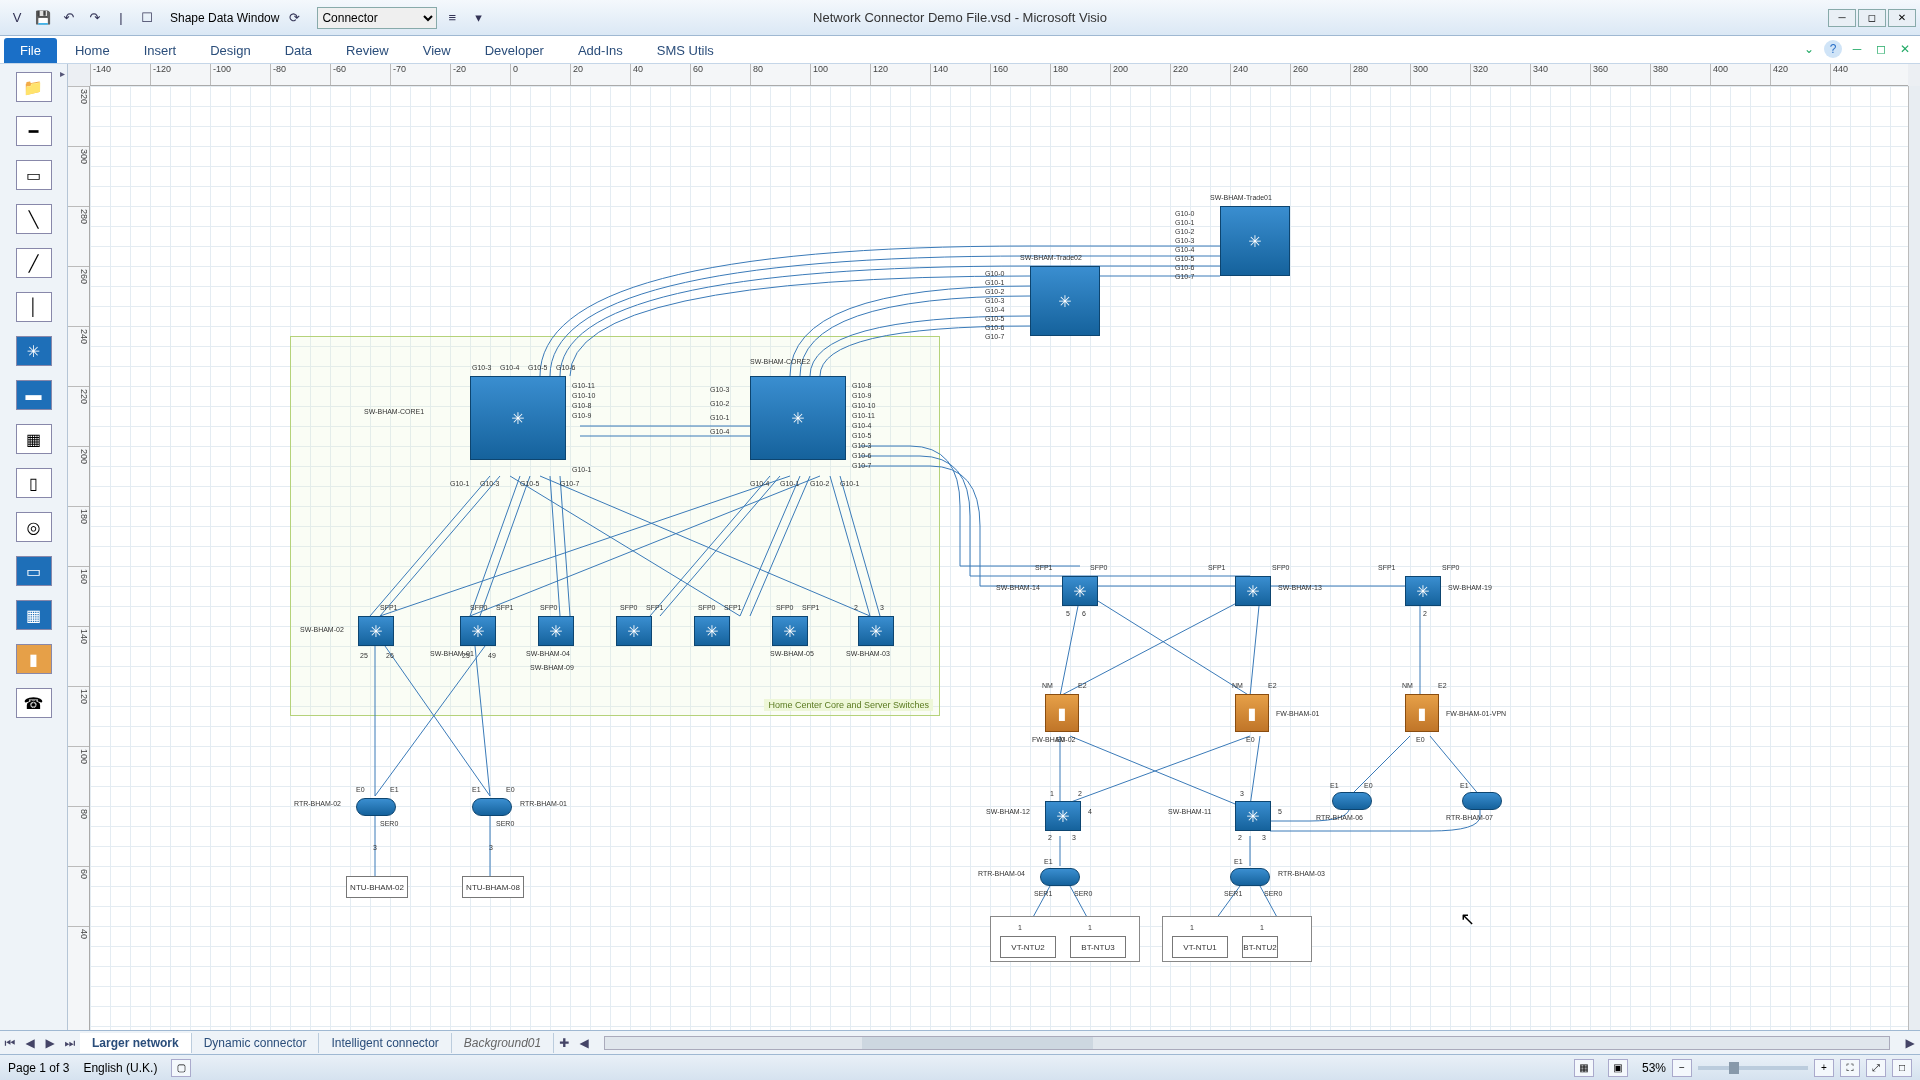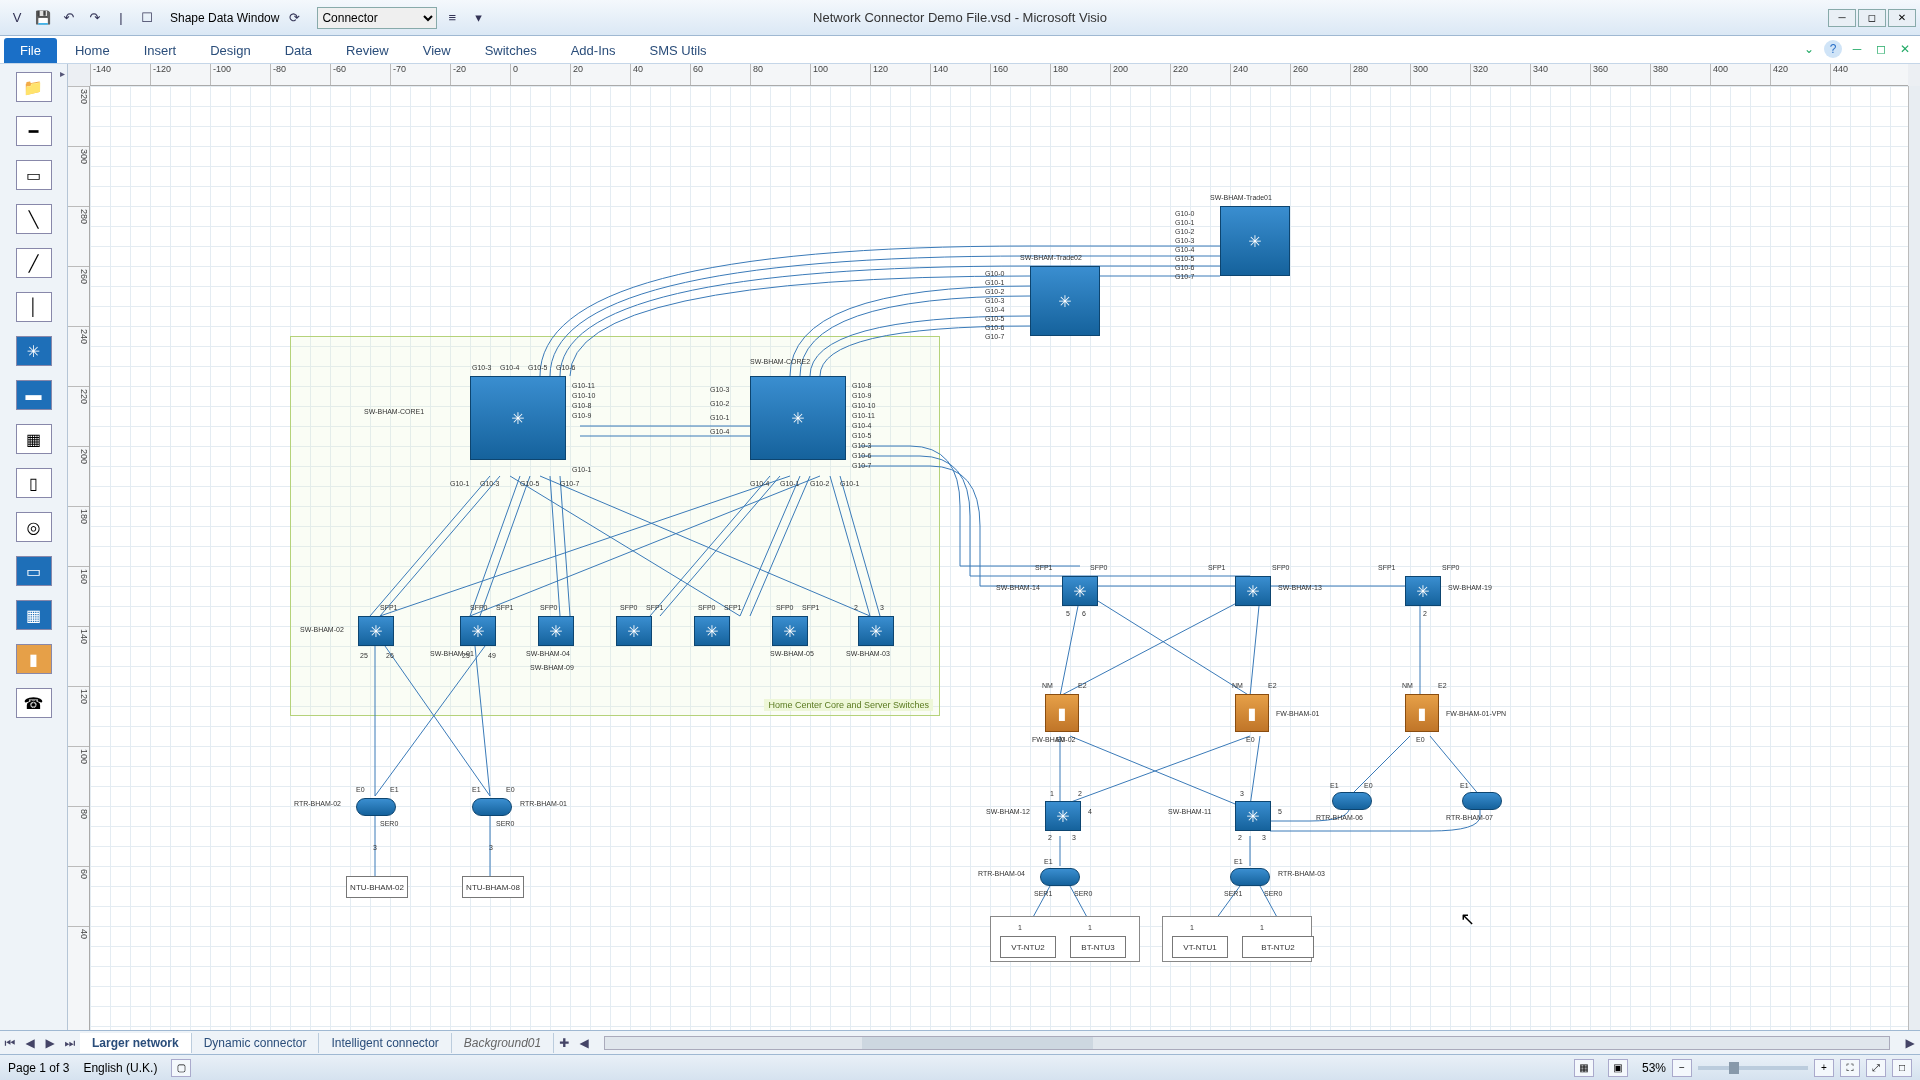--- a/index.html
+++ b/index.html
@@ -101,21 +101,21 @@
 </div>
 
 <div class="ribbontabs">
   <div class="tab file">File</div>
   <div class="tab">Home</div>
   <div class="tab">Insert</div>
   <div class="tab">Design</div>
   <div class="tab">Data</div>
   <div class="tab">Review</div>
   <div class="tab">View</div>
-  <div class="tab">Switches</div>
+  <div class="tab">Developer</div>
   <div class="tab">Add-Ins</div>
   <div class="tab">SMS Utils</div>
   <div class="right">
     <div>⌄</div>
     <div style="color:#2a6fc7;background:#d0e4f7;border-radius:50%;">?</div>
     <div>─</div>
     <div>◻</div>
     <div>✕</div>
   </div>
 </div>
@@ -503,21 +503,21 @@
       <div class="device box" style="left:910px;top:850px;">
           <div class="body" style="width:56px;">VT-NTU2</div>
         </div>
       <div class="device box" style="left:980px;top:850px;">
           <div class="body" style="width:56px;">BT-NTU3</div>
         </div>
       <div class="device box" style="left:1082px;top:850px;">
           <div class="body" style="width:56px;">VT-NTU1</div>
         </div>
       <div class="device box" style="left:1152px;top:850px;">
-          <div class="body" style="width:72px;">BT-NTU2</div>
+          <div class="body" style="width:36px;">BT-NTU2</div>
         </div>
       <span class="portlabel" style="left:928px;top:838px;">1</span>
       <span class="portlabel" style="left:998px;top:838px;">1</span>
       <span class="portlabel" style="left:1100px;top:838px;">1</span>
       <span class="portlabel" style="left:1170px;top:838px;">1</span>
 
       <div style="position:absolute;left:1370px;top:822px;font-size:18px;">↖</div>
     </div>
   </div>
 </div>

